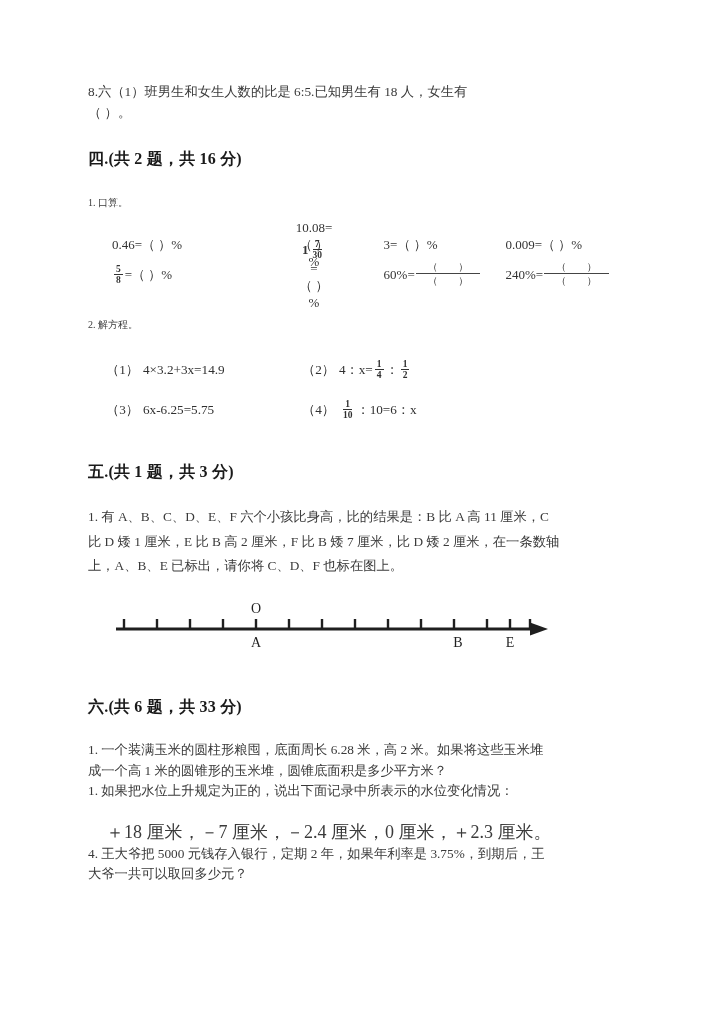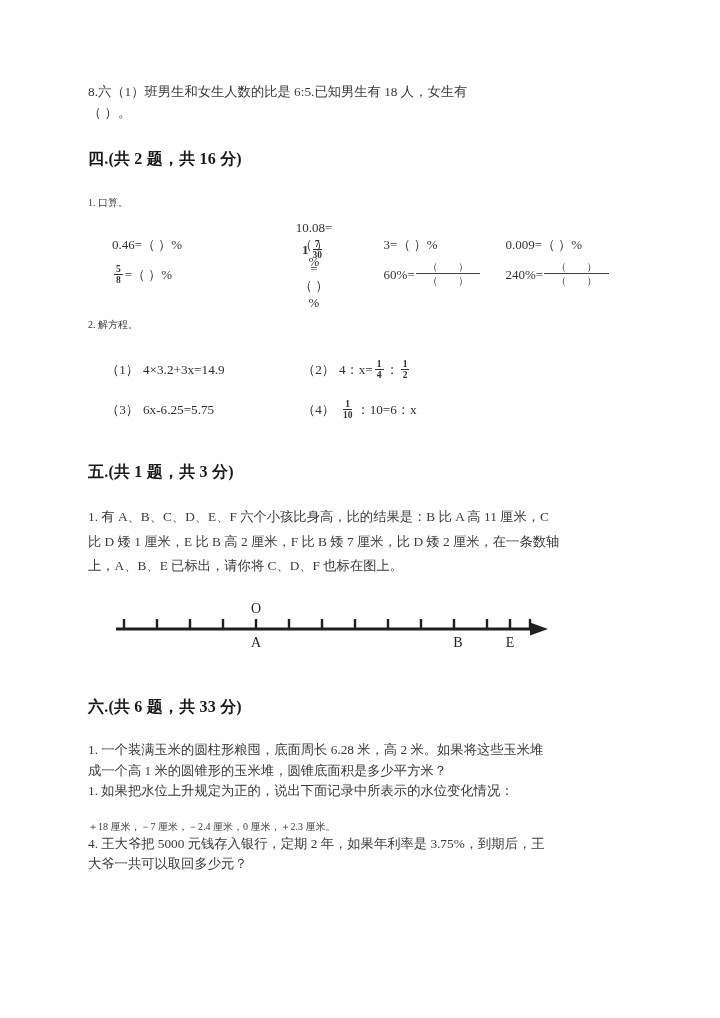--- a/index.html
+++ b/index.html
@@ -165,22 +165,23 @@
   }
   svg.numline { display: block; }
   .nl-label {
     font-family: "Liberation Serif", "DejaVu Serif", serif;
     font-size: 14px;
     fill: #1f1f1f;
   }
 
   .bullets { margin-left: 0; }
   .values-line {
-    font-size: 10px;
+    font-size: 18px;
     color: #3a3a3a;
+    margin-left: 18px;
   }
 </style>
 </head>
 <body>
 
 <div class="page">
   <div class="content">
 
     <div>
       <div class="q-text tight">8.六（1）班男生和女生人数的比是 6:5.已知男生有 18 人，女生有</div>

